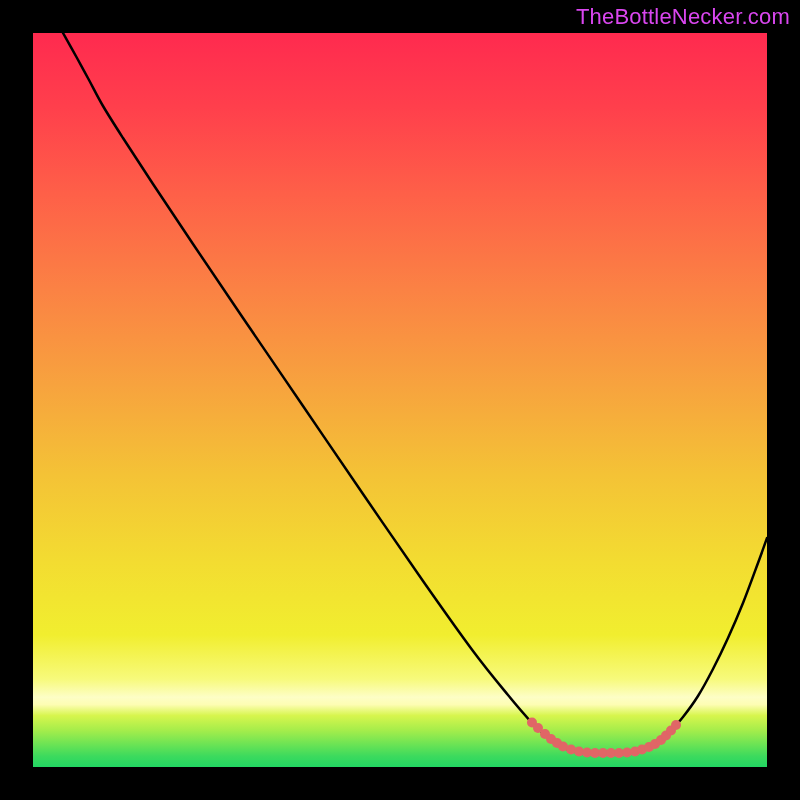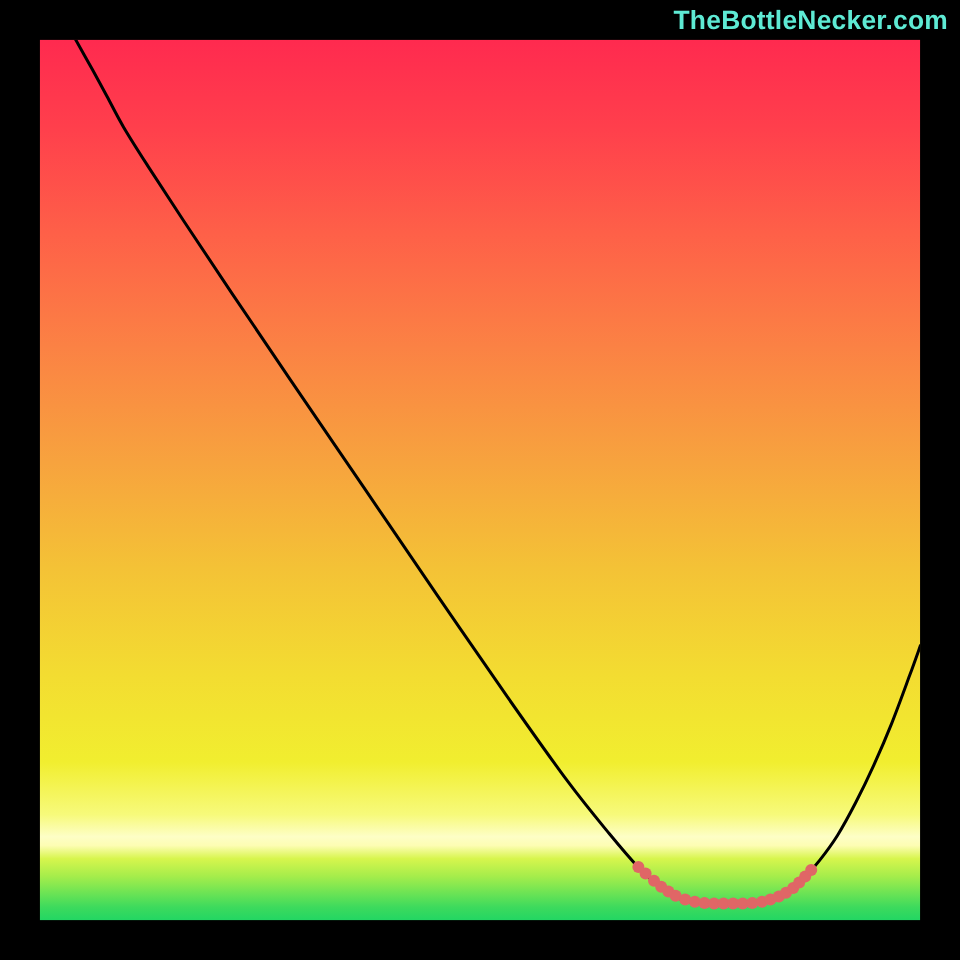--- a/index.html
+++ b/index.html
@@ -3,22 +3,22 @@
 <meta charset="utf-8">
 <style>
   * { margin: 0; padding: 0; box-sizing: border-box; }
   html, body { width: 800px; height: 800px; background: #000; overflow: hidden; }
   .container { position: relative; width: 800px; height: 800px; background: #000; }
   .attribution {
     position: absolute;
     top: 4px; right: 10px;
     font-family: Arial, Helvetica, sans-serif;
     font-size: 22px;
-    font-weight: 700;
-    color: #5eead4;
+    font-weight: 400;
+    color: #d946ef;
     letter-spacing: 0.2px;
   }
   .plot {
     position: absolute;
     left: 33px; top: 33px;
     width: 734px; height: 734px;
     overflow: hidden;
   }
   .plot svg { display: block; width: 734px; height: 734px; }
 </style>

